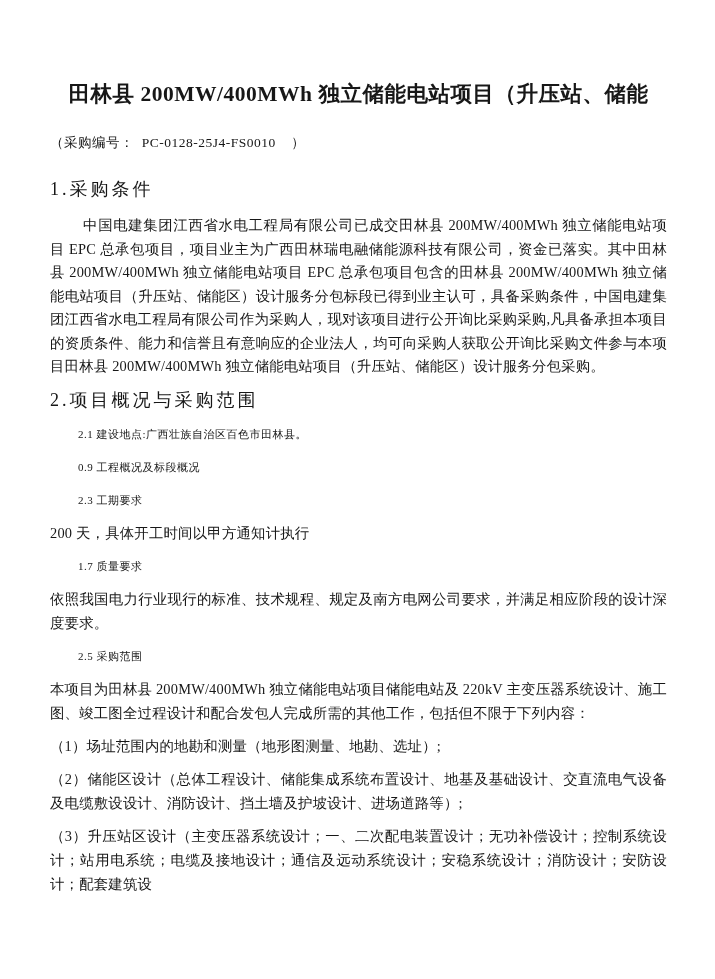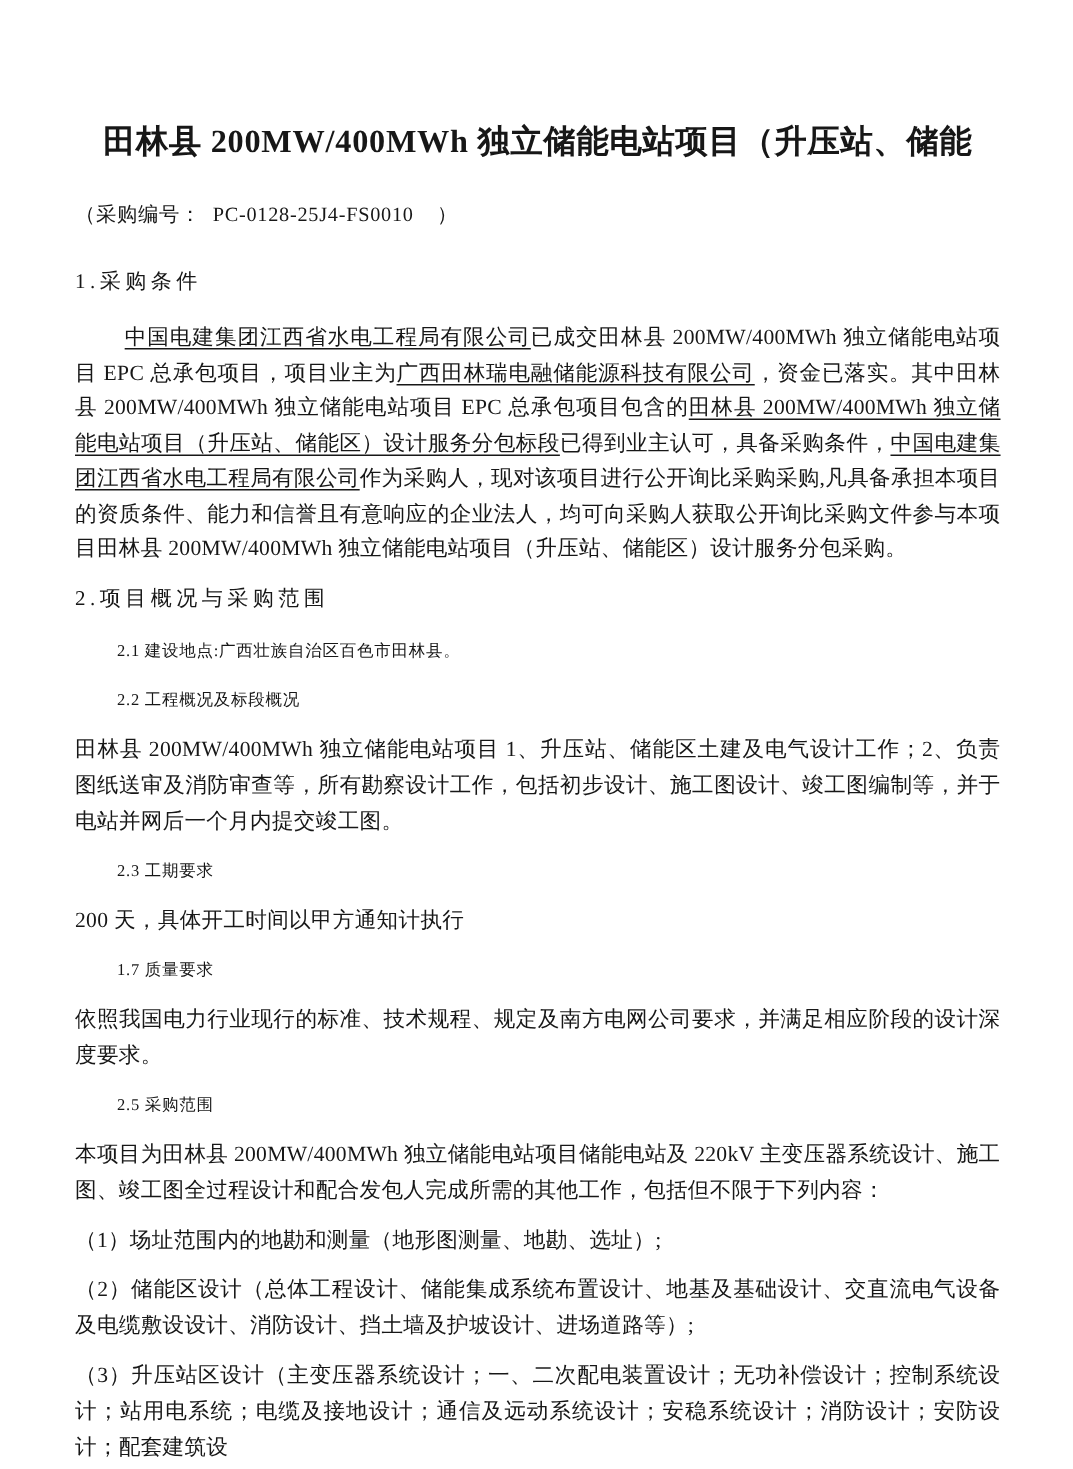--- a/index.html
+++ b/index.html
@@ -24,21 +24,21 @@
   .doc-title .tline { display:block; }
   .proc-no {
     margin-top:14px;
     text-align:left;
     font-size:13.5px;
     line-height:18px;
     white-space:pre;
     letter-spacing:0.5px;
   }
   .sec-heading {
-    font-size:14px;
+    font-size:18px;
     font-weight:normal;
     line-height:26px;
     letter-spacing:3px;
   }
   .sec-heading.first { margin-top:24px; }
   .sec-heading.second { margin-top:8px; }
   .para {
     font-size:14.4px;
     line-height:24px;
     text-align:justify;
@@ -51,21 +51,20 @@
     text-indent:2.3em;
   }
   .sub {
     font-size:11px;
     line-height:24px;
     margin-top:9px;
     margin-left:28px;
     letter-spacing:0.5px;
   }
   .u {
-    text-decoration:underline;
     text-underline-offset:3px;
   }
 </style>
 </head>
 <body>
 
 <div class="page">
 
   <h1 class="doc-title">
     <span class="tline">田林县 200MW/400MWh 独立储能电站项目（升压站、储能</span>
@@ -74,22 +73,21 @@
   <p class="proc-no">（采购编号：  PC-0128-25J4-FS0010    ）</p>
 
   <h2 class="sec-heading first">1.采购条件</h2>
 
   <p class="para lead"><span class="u">中国电建集团江西省水电工程局有限公司</span><span>已成交田林县 200MW/400MWh 独立储能电站项目 EPC 总承包项目，项目业主为</span><span class="u">广西田林瑞电融储能源科技有限公司</span><span>，资金已落实。其中田林县 200MW/400MWh 独立储能电站项目 EPC 总承包项目包含的</span><span class="u">田林县 200MW/400MWh 独立储能电站项目（升压站、储能区）设计服务分包标段</span><span>已得到业主认可，具备采购条件，</span><span class="u">中国电建集团江西省水电工程局有限公司</span><span>作为采购人，现对该项目进行公开询比采购采购,凡具备承担本项目的资质条件、能力和信誉且有意响应的企业法人，均可向采购人获取公开询比采购文件参与本项目田林县 200MW/400MWh 独立储能电站项目（升压站、储能区）设计服务分包采购。</span></p>
 
   <h2 class="sec-heading second">2.项目概况与采购范围</h2>
 
   <p class="sub">2.1 建设地点:广西壮族自治区百色市田林县。</p>
 
-  <p class="sub">2.2 工程概况及标段概况</p>
-  <p class="para">田林县 200MW/400MWh 独立储能电站项目 1、升压站、储能区土建及电气设计工作；2、负责图纸送审及消防审查等，所有勘察设计工作，包括初步设计、施工图设计、竣工图编制等，并于电站并网后一个月内提交竣工图。</p>
+  <p class="sub">0.9 工程概况及标段概况</p>
 
   <p class="sub">2.3 工期要求</p>
   <p class="para">200 天，具体开工时间以甲方通知计执行</p>
 
   <p class="sub">1.7 质量要求</p>
   <p class="para">依照我国电力行业现行的标准、技术规程、规定及南方电网公司要求，并满足相应阶段的设计深度要求。</p>
 
   <p class="sub">2.5 采购范围</p>
   <p class="para">本项目为田林县 200MW/400MWh 独立储能电站项目储能电站及 220kV 主变压器系统设计、施工图、竣工图全过程设计和配合发包人完成所需的其他工作，包括但不限于下列内容：</p>
 

